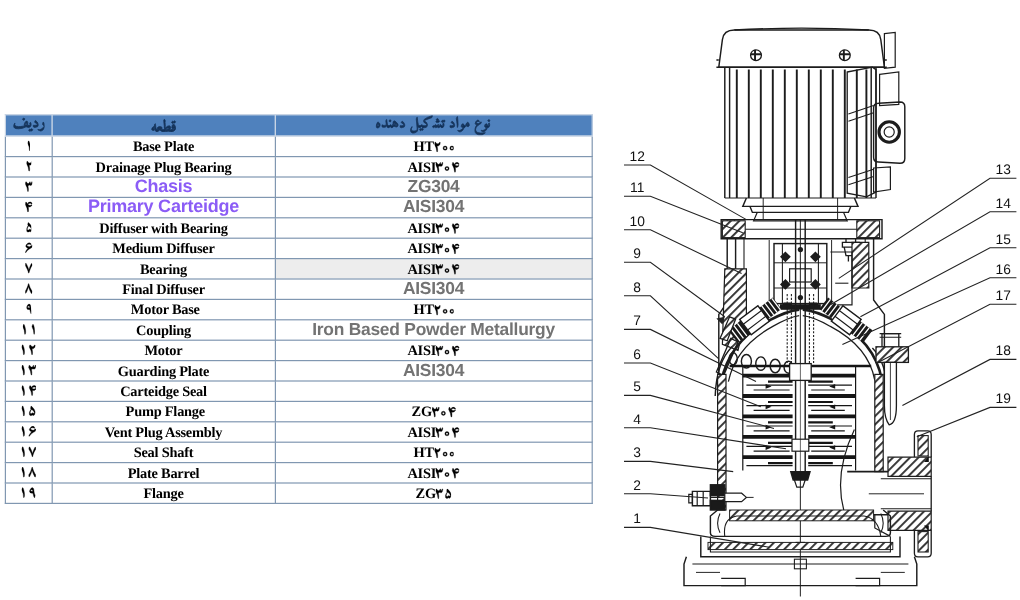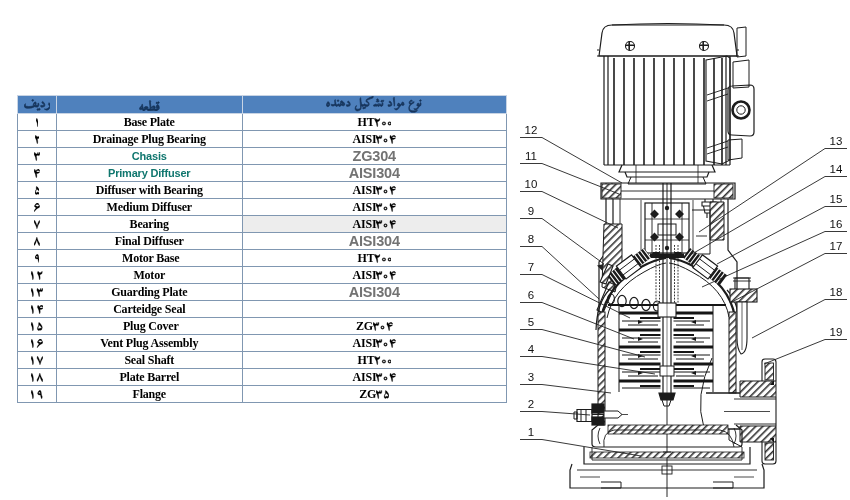--- a/index.html
+++ b/index.html
@@ -1,20 +1,20 @@
 <!DOCTYPE html>
 <html><head><meta charset="utf-8"><style>
 *{margin:0;padding:0;box-sizing:border-box}
 body{width:850px;height:500px;background:#fff;position:relative;overflow:hidden;font-family:"Liberation Sans",sans-serif}
-.tbl{position:absolute;left:17px;top:95px;width:490px;border-collapse:collapse}
+.tbl{position:absolute;left:4px;top:95px;width:490px;border-collapse:collapse}
 .tbl td{border:1px solid #8097b1;height:17px;line-height:14px;vertical-align:middle;text-align:center;padding:0}
 .tbl .c1{width:39px}.tbl .c2{width:186px}.tbl .c3{width:265px}
 .tbl .hd td{background:#4f81bd;height:16px;border-color:#c8d4e4}
 .ser{font-family:"Liberation Serif",serif;font-weight:bold;font-size:12px;letter-spacing:-0.2px;color:#000}
-.san{font-family:"Liberation Sans",sans-serif;font-weight:bold;font-size:11px;letter-spacing:-0.2px;color:#0f766e}
+.san{font-family:"Liberation Sans",sans-serif;font-weight:bold;font-size:15px;letter-spacing:-0.2px;color:#8b5cf6}
 .sanm{font-family:"Liberation Sans",sans-serif;font-weight:bold;font-size:14.5px;letter-spacing:-0.2px;color:#737373}
 .left{text-align:center;padding-left:3px!important}
 .shade{background:#ededed}
 td svg{display:inline-block;vertical-align:middle}
 .c3.ser svg{vertical-align:-1.5px}
 .pump{position:absolute;left:0;top:0;width:850px;height:500px}
 </style></head><body>
 <table class="tbl">
     <tbody>
 <tr class="hd">
@@ -50,21 +50,21 @@
         <td class="c1"><svg style="width:6.0px;height:8.8px;" viewBox="52.8 -580.0 475.3 695.0">
             <path fill="#000" stroke="#000" stroke-width="22" d="M502 -561Q530 -561 528 -519Q525 -444 502 -372Q480 -302 426 -296Q377 -291 326 -323Q286 -285 236 -280Q290 -40 258 81Q254 96 243 101Q214 112 211 73Q196 -177 72 -362Q48 -398 54 -423L79 -525Q95 -590 140 -526Q195 -446 206 -438Q225 -425 268 -428Q327 -433 343 -525Q348 -554 370 -551Q384 -550 389 -532Q391 -524 390.0 -509.5Q389 -495 385 -474Q382 -455 411 -443Q425 -437 433 -437Q471 -436 477 -532Q479 -561 502 -561Z"></path>
           </svg></td>
         <td class="c2 san">Chasis</td>
         <td class="c3 sanm ">ZG304</td>
       </tr>
 <tr>
         <td class="c1"><svg style="width:5.9px;height:8.8px;" viewBox="95.7 -580.0 462.3 695.0">
             <path fill="#000" stroke="#000" stroke-width="22" d="M237 -424Q300 -563 418 -570Q491 -574 548 -468Q565 -436 553 -424Q538 -409 516 -424Q455 -468 420 -468Q311 -468 281 -383Q333 -340 385 -337Q463 -333 492 -357Q521 -381 537 -365Q554 -348 535 -319Q481 -234 380 -226Q333 -223 298 -233Q315 -145 316.5 -68.0Q318 9 304 76Q301 91 286 100Q271 109 262 98Q254 88 252 73Q236 -173 112 -364Q91 -397 97 -423L122 -527Q130 -561 144 -564Q161 -567 188 -521Q204 -494 216.5 -470.0Q229 -446 237 -424Z"></path>
           </svg></td>
-        <td class="c2 san">Primary Diffuser</td>
+        <td class="c2 san">Primary Carteidge</td>
         <td class="c3 sanm ">AISI304</td>
       </tr>
 <tr>
         <td class="c1"><svg style="width:4.9px;height:8.8px;" viewBox="94.9 -580.0 388.1 695.0">
             <path fill="#000" stroke="#000" stroke-width="22" d="M243 -535Q317 -462 365.0 -405.0Q413 -348 433 -307Q490 -192 482 -124Q461 51 378 66Q322 76 291 44Q245 92 187 87Q81 78 97 -92Q107 -203 215 -350Q212 -352 207.5 -354.5Q203 -357 198 -361Q180 -372 184 -401L201 -522Q203 -535 208 -540Q221 -555 243 -535ZM247 -325Q193 -249 172 -196Q136 -103 166 -75Q224 -21 309 -100Q325 -116 336 -111Q346 -107 349 -88Q345 -80 345 -80Q362 -73 379 -75Q415 -78 427 -111Q430 -120 424 -134Q398 -192 354.0 -240.0Q310 -288 247 -325Z"></path>
           </svg></td>
         <td class="c2 ser">Diffuser with Bearing</td>
         <td class="c3 ser ">AISI<svg style="width:19.7px;height:8.8px;" viewBox="52.8 -580.0 1560.2 695.0">
             <path fill="#000" stroke="#000" stroke-width="22" d="M502 -561Q530 -561 528 -519Q525 -444 502 -372Q480 -302 426 -296Q377 -291 326 -323Q286 -285 236 -280Q290 -40 258 81Q254 96 243 101Q214 112 211 73Q196 -177 72 -362Q48 -398 54 -423L79 -525Q95 -590 140 -526Q195 -446 206 -438Q225 -425 268 -428Q327 -433 343 -525Q348 -554 370 -551Q384 -550 389 -532Q391 -524 390.0 -509.5Q389 -495 385 -474Q382 -455 411 -443Q425 -437 433 -437Q471 -436 477 -532Q479 -561 502 -561Z M665,-150 a140,140 0 1,0 280,0 a140,140 0 1,0 -280,0 M733,-150 a72,72 0 1,1 144,0 a72,72 0 1,1 -144,0 M1292 -424Q1355 -563 1473 -570Q1546 -574 1603 -468Q1620 -436 1608 -424Q1593 -409 1571 -424Q1510 -468 1475 -468Q1366 -468 1336 -383Q1388 -340 1440 -337Q1518 -333 1547 -357Q1576 -381 1592 -365Q1609 -348 1590 -319Q1536 -234 1435 -226Q1388 -223 1353 -233Q1370 -145 1371.5 -68.0Q1373 9 1359 76Q1356 91 1341 100Q1326 109 1317 98Q1309 88 1307 73Q1291 -173 1167 -364Q1146 -397 1152 -423L1177 -527Q1185 -561 1199 -564Q1216 -567 1243 -521Q1259 -494 1271.5 -470.0Q1284 -446 1292 -424Z"></path>
           </svg></td>
@@ -97,20 +97,27 @@
 <tr>
         <td class="c1"><svg style="width:4.7px;height:8.8px;" viewBox="107.9 -580.0 369.8 695.0">
             <path fill="#000" stroke="#000" stroke-width="22" d="M339 -178Q116 -162 108 -301Q105 -381 213 -514Q276 -594 336 -540Q403 -479 409 -302Q412 -188 464 -91Q481 -58 477 -33L459 73Q454 97 450 100Q423 127 402 75Q401 73 400.5 72.5Q400 72 400 72Q351 -58 339 -178ZM322 -348Q306 -400 260 -414Q206 -429 188 -370Q177 -338 202 -323Q236 -302 310 -306Q317 -306 321 -310Q331 -319 322 -348Z"></path>
           </svg></td>
         <td class="c2 ser left">Motor Base</td>
         <td class="c3 ser ">HT<svg style="width:16.4px;height:8.8px;" viewBox="96.7 -580.0 1298.3 695.0">
             <path fill="#000" stroke="#000" stroke-width="22" d="M123 -524Q142 -606 188 -520Q235 -433 308 -433Q410 -433 433 -525Q440 -554 460 -553Q480 -552 481 -526Q482 -513 480.0 -493.0Q478 -473 473 -446Q464 -391 437 -354Q386 -281 278 -291Q304 -179 310.0 -86.0Q316 7 300 80Q296 98 285.5 104.0Q275 110 264 101Q254 93 253 74Q236 -184 113 -364Q92 -397 98 -423Z M665,-150 a140,140 0 1,0 280,0 a140,140 0 1,0 -280,0 M733,-150 a72,72 0 1,1 144,0 a72,72 0 1,1 -144,0 M1115,-150 a140,140 0 1,0 280,0 a140,140 0 1,0 -280,0 M1183,-150 a72,72 0 1,1 144,0 a72,72 0 1,1 -144,0"></path>
           </svg></td>
       </tr>
 <tr>
+        <td class="c1"><svg style="width:10.1px;height:8.8px;" viewBox="194.7 -580.0 797.4 695.0">
+            <path fill="#000" stroke="#000" stroke-width="22" d="M232 -529Q260 -611 299 -512Q329 -436 349.5 -354.5Q370 -273 380 -185Q400 -8 363 84Q352 114 334 107Q317 101 317 72Q319 -172 208 -366Q188 -402 198 -429Z M837 -529Q865 -611 904 -512Q934 -436 954.5 -354.5Q975 -273 985 -185Q1005 -8 968 84Q957 114 939 107Q922 101 922 72Q924 -172 813 -366Q793 -402 803 -429Z"></path>
+          </svg></td>
+        <td class="c2 ser">Coupling</td>
+        <td class="c3 sanm ">Iron Based Powder Metallurgy</td>
+      </tr>
+<tr>
         <td class="c1"><svg style="width:11.3px;height:8.8px;" viewBox="194.7 -580.0 891.7 695.0">
             <path fill="#000" stroke="#000" stroke-width="22" d="M232 -529Q260 -611 299 -512Q329 -436 349.5 -354.5Q370 -273 380 -185Q400 -8 363 84Q352 114 334 107Q317 101 317 72Q319 -172 208 -366Q188 -402 198 -429Z M728 -524Q747 -606 793 -520Q840 -433 913 -433Q1015 -433 1038 -525Q1045 -554 1065 -553Q1085 -552 1086 -526Q1087 -513 1085.0 -493.0Q1083 -473 1078 -446Q1069 -391 1042 -354Q991 -281 883 -291Q909 -179 915.0 -86.0Q921 7 905 80Q901 98 890.5 104.0Q880 110 869 101Q859 93 858 74Q841 -184 718 -364Q697 -397 703 -423Z"></path>
           </svg></td>
         <td class="c2 ser">Motor</td>
         <td class="c3 ser ">AISI<svg style="width:19.7px;height:8.8px;" viewBox="52.8 -580.0 1560.2 695.0">
             <path fill="#000" stroke="#000" stroke-width="22" d="M502 -561Q530 -561 528 -519Q525 -444 502 -372Q480 -302 426 -296Q377 -291 326 -323Q286 -285 236 -280Q290 -40 258 81Q254 96 243 101Q214 112 211 73Q196 -177 72 -362Q48 -398 54 -423L79 -525Q95 -590 140 -526Q195 -446 206 -438Q225 -425 268 -428Q327 -433 343 -525Q348 -554 370 -551Q384 -550 389 -532Q391 -524 390.0 -509.5Q389 -495 385 -474Q382 -455 411 -443Q425 -437 433 -437Q471 -436 477 -532Q479 -561 502 -561Z M665,-150 a140,140 0 1,0 280,0 a140,140 0 1,0 -280,0 M733,-150 a72,72 0 1,1 144,0 a72,72 0 1,1 -144,0 M1292 -424Q1355 -563 1473 -570Q1546 -574 1603 -468Q1620 -436 1608 -424Q1593 -409 1571 -424Q1510 -468 1475 -468Q1366 -468 1336 -383Q1388 -340 1440 -337Q1518 -333 1547 -357Q1576 -381 1592 -365Q1609 -348 1590 -319Q1536 -234 1435 -226Q1388 -223 1353 -233Q1370 -145 1371.5 -68.0Q1373 9 1359 76Q1356 91 1341 100Q1326 109 1317 98Q1309 88 1307 73Q1291 -173 1167 -364Q1146 -397 1152 -423L1177 -527Q1185 -561 1199 -564Q1216 -567 1243 -521Q1259 -494 1271.5 -470.0Q1284 -446 1292 -424Z"></path>
           </svg></td>
       </tr>
 <tr>
         <td class="c1"><svg style="width:11.9px;height:8.8px;" viewBox="194.7 -580.0 938.5 695.0">
@@ -123,21 +130,21 @@
         <td class="c1"><svg style="width:12.3px;height:8.8px;" viewBox="194.7 -580.0 968.3 695.0">
             <path fill="#000" stroke="#000" stroke-width="22" d="M232 -529Q260 -611 299 -512Q329 -436 349.5 -354.5Q370 -273 380 -185Q400 -8 363 84Q352 114 334 107Q317 101 317 72Q319 -172 208 -366Q188 -402 198 -429Z M842 -424Q905 -563 1023 -570Q1096 -574 1153 -468Q1170 -436 1158 -424Q1143 -409 1121 -424Q1060 -468 1025 -468Q916 -468 886 -383Q938 -340 990 -337Q1068 -333 1097 -357Q1126 -381 1142 -365Q1159 -348 1140 -319Q1086 -234 985 -226Q938 -223 903 -233Q920 -145 921.5 -68.0Q923 9 909 76Q906 91 891 100Q876 109 867 98Q859 88 857 73Q841 -173 717 -364Q696 -397 702 -423L727 -527Q735 -561 749 -564Q766 -567 793 -521Q809 -494 821.5 -470.0Q834 -446 842 -424Z"></path>
           </svg></td>
         <td class="c2 ser">Carteidge Seal</td>
         <td class="c3 ser "></td>
       </tr>
 <tr>
         <td class="c1"><svg style="width:11.3px;height:8.8px;" viewBox="194.7 -580.0 893.3 695.0">
             <path fill="#000" stroke="#000" stroke-width="22" d="M232 -529Q260 -611 299 -512Q329 -436 349.5 -354.5Q370 -273 380 -185Q400 -8 363 84Q352 114 334 107Q317 101 317 72Q319 -172 208 -366Q188 -402 198 -429Z M848 -535Q922 -462 970.0 -405.0Q1018 -348 1038 -307Q1095 -192 1087 -124Q1066 51 983 66Q927 76 896 44Q850 92 792 87Q686 78 702 -92Q712 -203 820 -350Q817 -352 812.5 -354.5Q808 -357 803 -361Q785 -372 789 -401L806 -522Q808 -535 813 -540Q826 -555 848 -535ZM852 -325Q798 -249 777 -196Q741 -103 771 -75Q829 -21 914 -100Q930 -116 941 -111Q951 -107 954 -88Q950 -80 950 -80Q967 -73 984 -75Q1020 -78 1032 -111Q1035 -120 1029 -134Q1003 -192 959.0 -240.0Q915 -288 852 -325Z"></path>
           </svg></td>
-        <td class="c2 ser left">Plug Cover</td>
+        <td class="c2 ser left">Pump Flange</td>
         <td class="c3 ser ">ZG<svg style="width:19.7px;height:8.8px;" viewBox="52.8 -580.0 1560.2 695.0">
             <path fill="#000" stroke="#000" stroke-width="22" d="M502 -561Q530 -561 528 -519Q525 -444 502 -372Q480 -302 426 -296Q377 -291 326 -323Q286 -285 236 -280Q290 -40 258 81Q254 96 243 101Q214 112 211 73Q196 -177 72 -362Q48 -398 54 -423L79 -525Q95 -590 140 -526Q195 -446 206 -438Q225 -425 268 -428Q327 -433 343 -525Q348 -554 370 -551Q384 -550 389 -532Q391 -524 390.0 -509.5Q389 -495 385 -474Q382 -455 411 -443Q425 -437 433 -437Q471 -436 477 -532Q479 -561 502 -561Z M665,-150 a140,140 0 1,0 280,0 a140,140 0 1,0 -280,0 M733,-150 a72,72 0 1,1 144,0 a72,72 0 1,1 -144,0 M1292 -424Q1355 -563 1473 -570Q1546 -574 1603 -468Q1620 -436 1608 -424Q1593 -409 1571 -424Q1510 -468 1475 -468Q1366 -468 1336 -383Q1388 -340 1440 -337Q1518 -333 1547 -357Q1576 -381 1592 -365Q1609 -348 1590 -319Q1536 -234 1435 -226Q1388 -223 1353 -233Q1370 -145 1371.5 -68.0Q1373 9 1359 76Q1356 91 1341 100Q1326 109 1317 98Q1309 88 1307 73Q1291 -173 1167 -364Q1146 -397 1152 -423L1177 -527Q1185 -561 1199 -564Q1216 -567 1243 -521Q1259 -494 1271.5 -470.0Q1284 -446 1292 -424Z"></path>
           </svg></td>
       </tr>
 <tr>
         <td class="c1"><svg style="width:12.0px;height:8.8px;" viewBox="194.7 -580.0 947.7 695.0">
             <path fill="#000" stroke="#000" stroke-width="22" d="M232 -529Q260 -611 299 -512Q329 -436 349.5 -354.5Q370 -273 380 -185Q400 -8 363 84Q352 114 334 107Q317 101 317 72Q319 -172 208 -366Q188 -402 198 -429Z M852 -196Q734 -246 709 -310Q699 -332 707 -357Q729 -417 768 -464Q862 -576 935 -576Q1019 -576 1063 -460Q1070 -438 1056 -429Q1041 -418 1026 -436Q1002 -462 931 -464Q828 -466 769 -399Q828 -328 939 -297Q958 -291 971 -302Q1044 -362 1096 -380Q1155 -401 1139 -354L1109 -262Q1097 -222 1063 -210Q980 -177 881 -98Q832 -58 792.5 -14.0Q753 30 722 77Q701 111 681 100Q662 90 679 51Q731 -69 852 -196Z"></path>
           </svg></td>
         <td class="c2 ser">Vent Plug Assembly</td>
         <td class="c3 ser ">AISI<svg style="width:19.7px;height:8.8px;" viewBox="52.8 -580.0 1560.2 695.0">

